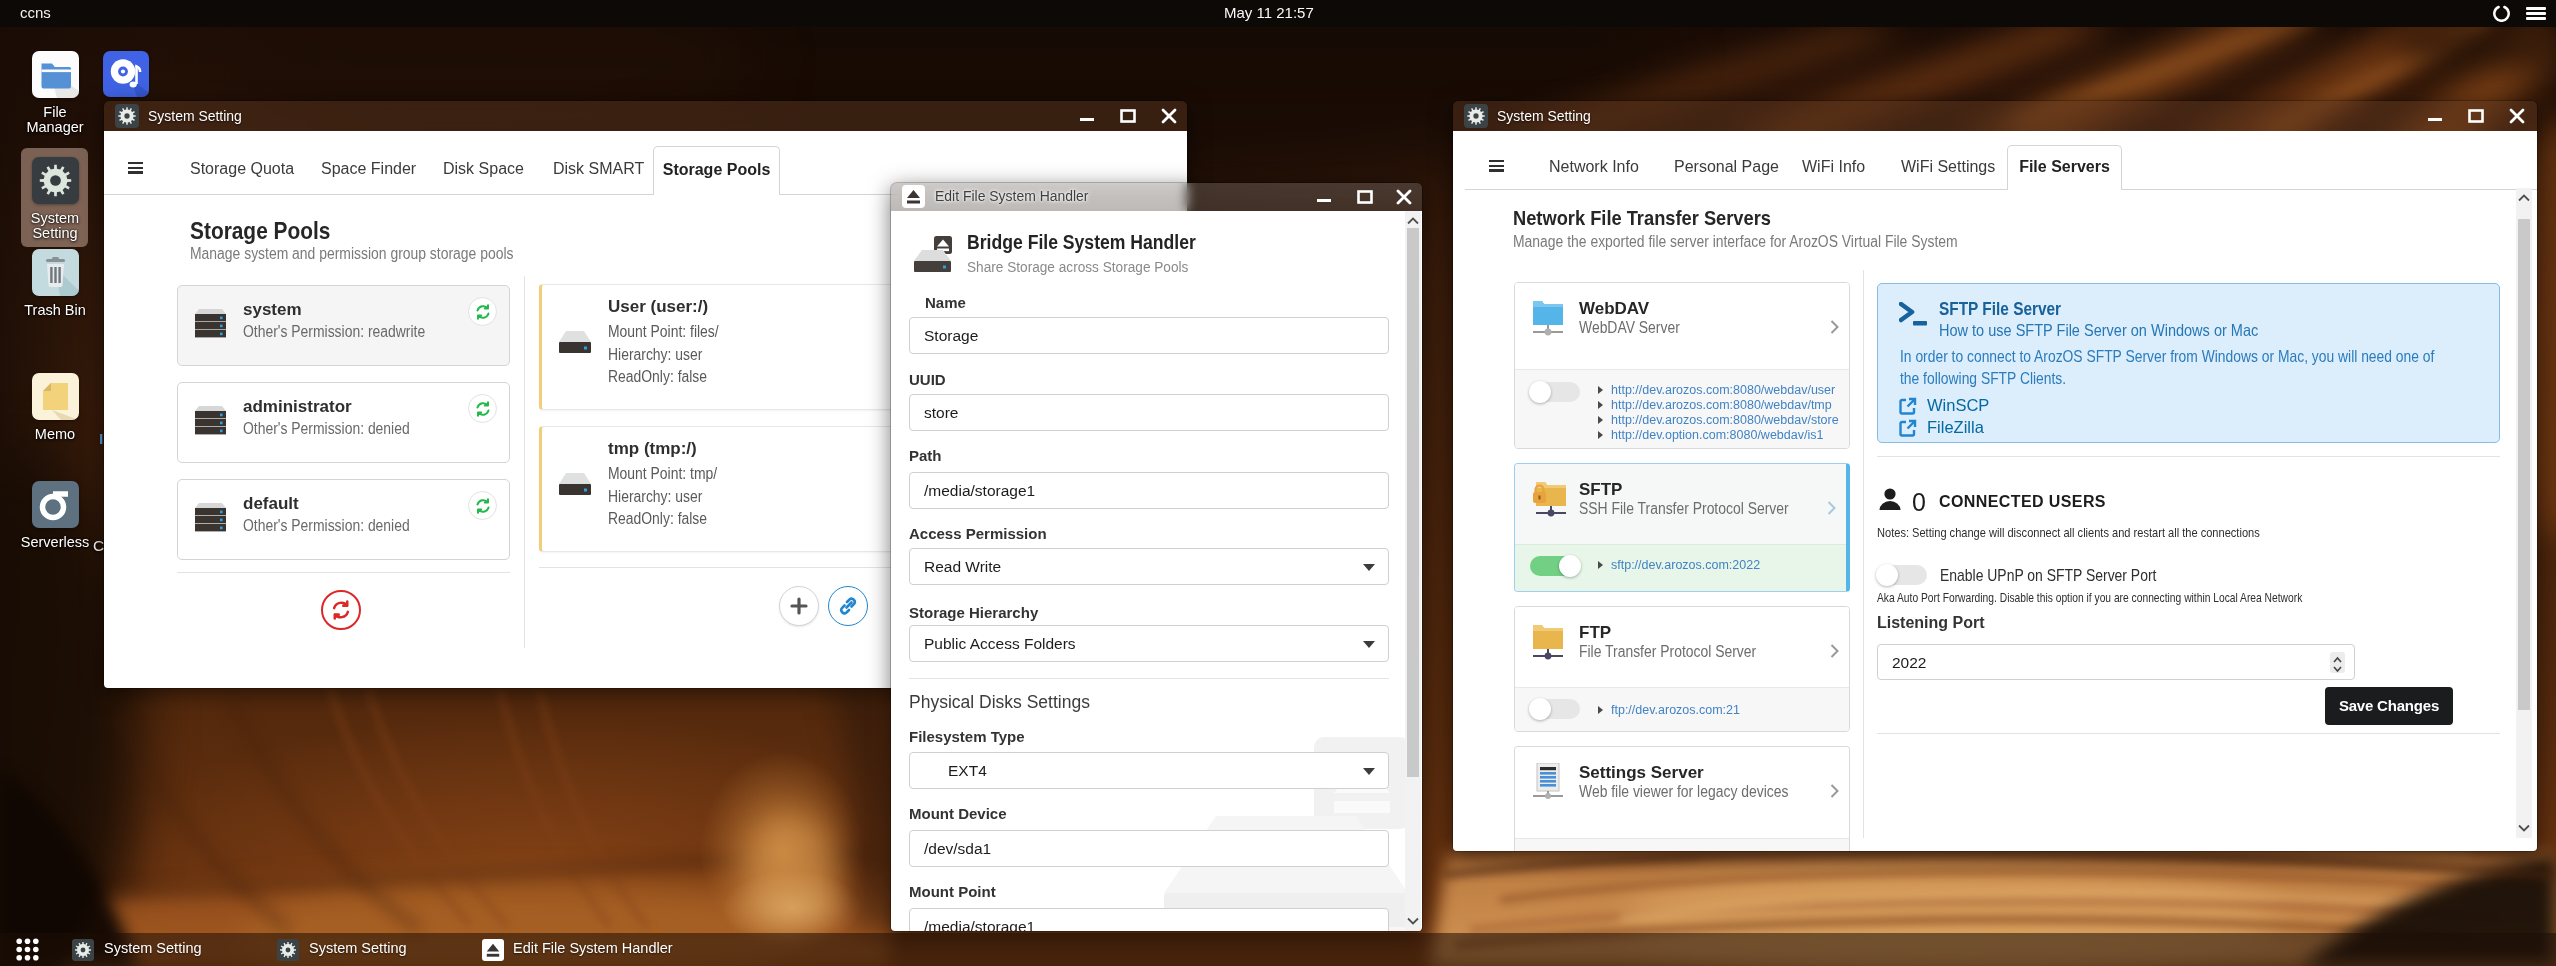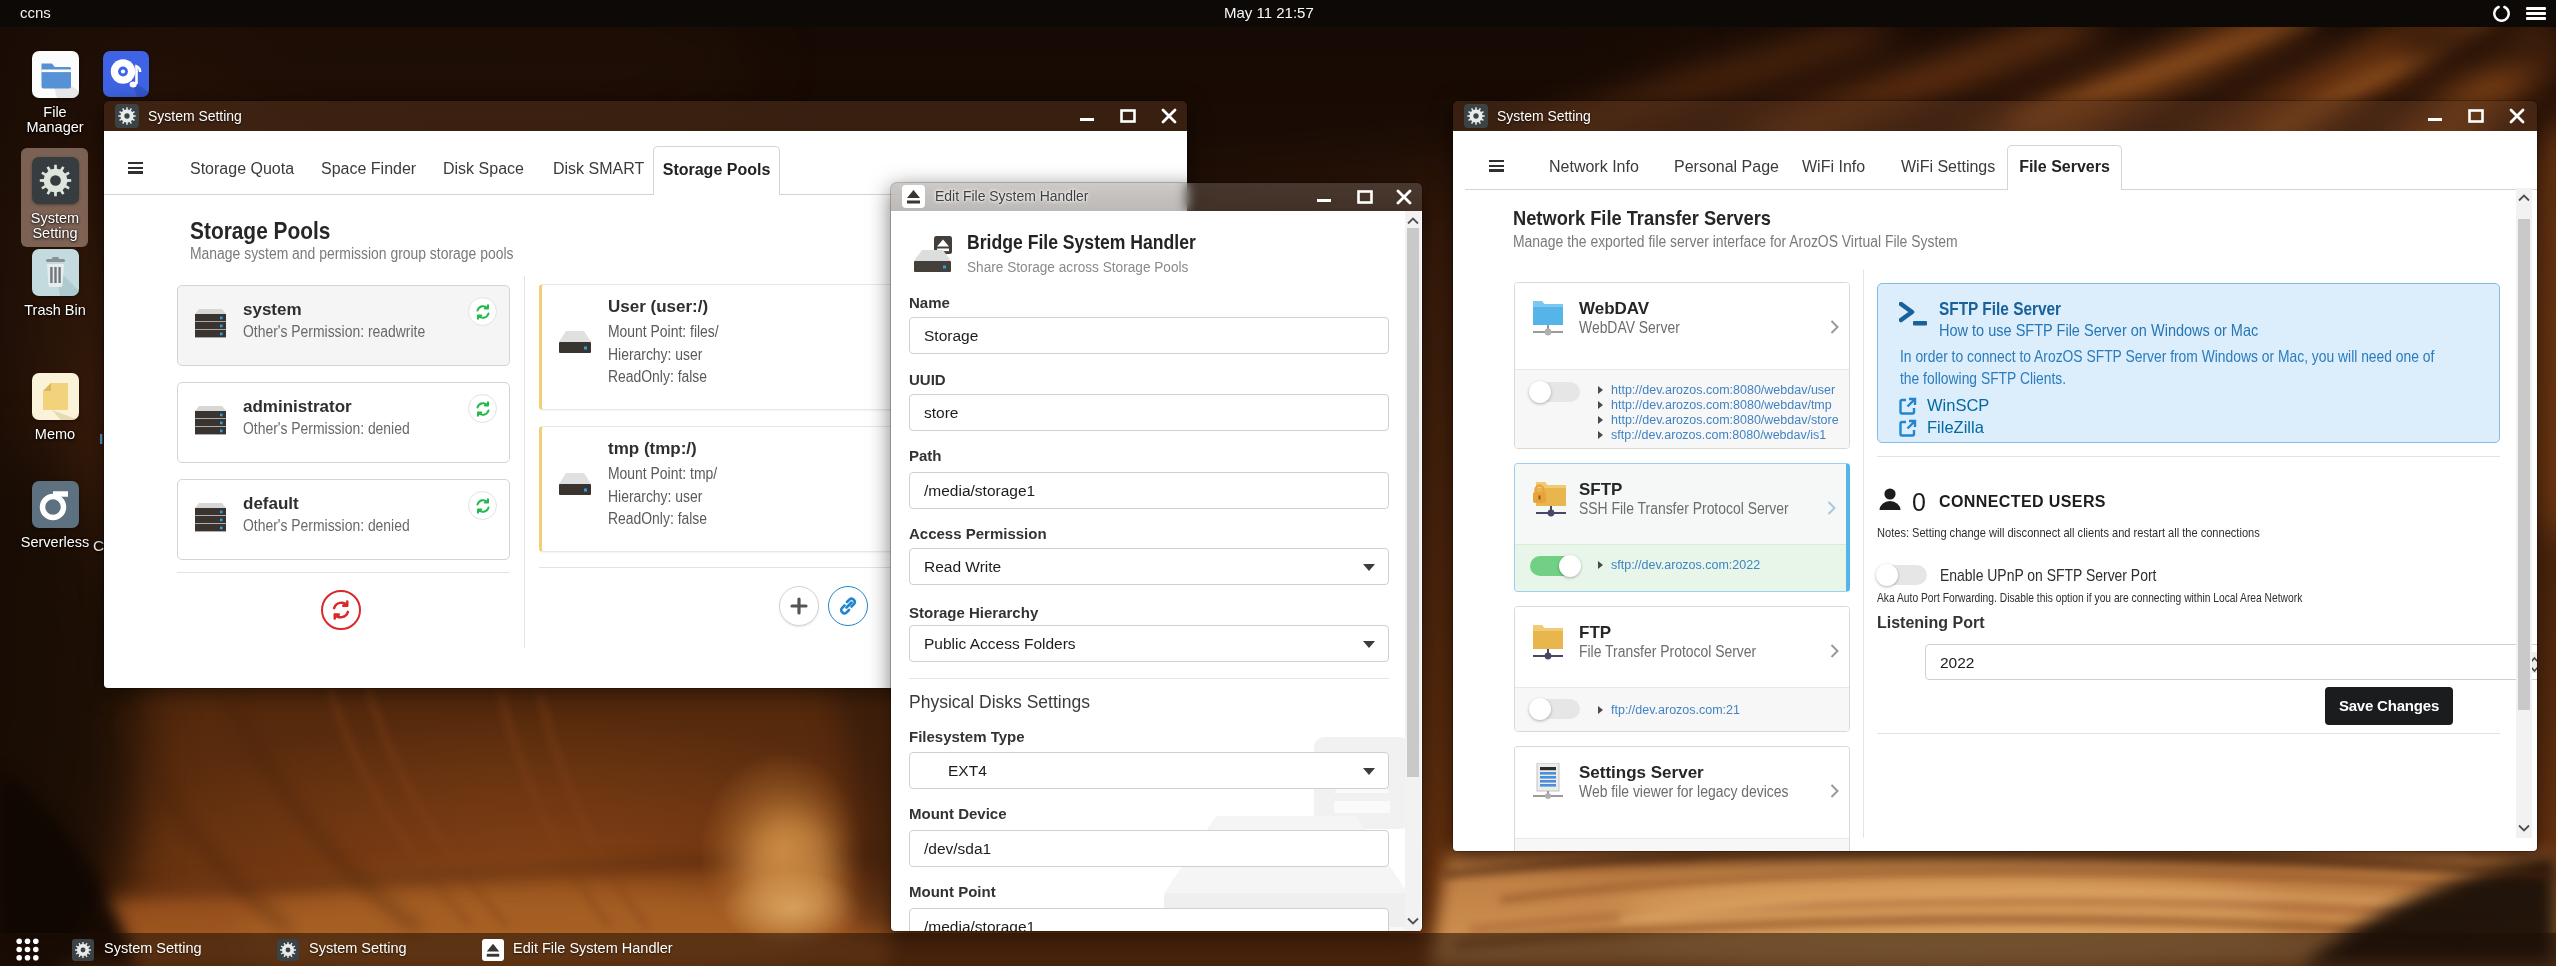--- a/index.html
+++ b/index.html
@@ -512,21 +512,21 @@
         <span class="sdesc">WebDAV Server</span>
         <svg class="chev" width="9" height="14" viewBox="0 0 9 14">
             <path d="M1.5,1 L7.5,7 L1.5,13" fill="none" stroke="#999" stroke-width="2"></path>
           </svg>
         <div class="toggle off" style="left:15px; top:99px;">
             <span class="knob"></span>
           </div>
         <div class="linkrow" style="left:83px; top:100px;"><span class="tri"></span><span>http://dev.arozos.com:8080/webdav/user</span></div>
         <div class="linkrow" style="left:83px; top:115px;"><span class="tri"></span><span>http://dev.arozos.com:8080/webdav/tmp</span></div>
         <div class="linkrow" style="left:83px; top:130px;"><span class="tri"></span><span>http://dev.arozos.com:8080/webdav/store</span></div>
-        <div class="linkrow" style="left:83px; top:145px;"><span class="tri"></span><span>sftp://dev.arozos.com:8080/webdav/is1</span></div>
+        <div class="linkrow" style="left:83px; top:145px;"><span class="tri"></span><span>http://dev.option.com:8080/webdav/is1</span></div>
       </div>
 
       <div class="srv-card" style="left:61px; top:332px; height:129px; border-color:#9ecff2; border-right:4px solid #55b5e8;">
         <div class="head" style="height:82px; background:#f6f7f7;"></div>
         <div class="foot" style="height:47px; background:#e7f6e8; border-top:1px solid #d8ecd9;"></div>
         <svg class="icon" width="33" height="37" viewBox="0 0 33 37">
           <path d="M3,2 h9 l2,3 h19 v21 h-30 Z" fill="#e8b64c"></path>
           <path d="M3,2 h9 l2,3 h19 v3 h-30 Z" fill="#f0ca74"></path>
           <rect x="0" y="12" width="13" height="11" rx="2" fill="#e8a33d"></rect>
           <path d="M2.5,12 v-2.5 a4,4 0 0 1 8,0 V12" fill="none" stroke="#e8a33d" stroke-width="2.2"></path>
@@ -621,21 +621,21 @@
 
       <div class="note-sm" style="left:424px; top:394px;">Notes: Setting change will disconnect all clients and restart all the connections</div>
 
       <div class="toggle off" style="left:424px; top:434px;">
           <span class="knob"></span>
         </div>
       <span style="position:absolute; left:487px; top:435px; font-size:17px; color:#2e2e2e; white-space:nowrap; transform:scaleX(0.82); transform-origin:0 50%;">Enable UPnP on SFTP Server Port</span>
       <div class="note-xs" style="left:424px; top:459px;">Aka Auto Port Forwarding. Disable this option if you are connecting within Local Area Network</div>
 
       <div class="flabel" style="left:424px; top:483px; font-size:16px;">Listening Port</div>
-      <div class="finput" style="left:424px; top:513px; width:627px; height:36px;margin-left:48px;">
+      <div class="finput" style="left:424px; top:513px; width:478px; height:36px;">
         <span>2022</span>
         <span style="position:absolute; right:9px; top:7px; width:15px; height:21px; background:#ececec; border-radius:3px;"><svg width="15" height="21" viewBox="0 0 15 21">
               <path d="M4,8 L7.5,4 L11,8" fill="none" stroke="#444" stroke-width="1.6"></path>
               <path d="M4,13 L7.5,17 L11,13" fill="none" stroke="#444" stroke-width="1.6"></path>
             </svg></span>
       </div>
 
       <div id="save-btn" style="left:872px; top:556px; width:128px; height:38px; line-height:38px;">Save Changes</div>
 
       <div class="hline" style="left:424px; top:602px; width:623px;"></div>
@@ -688,21 +688,21 @@
         <rect x="22" y="0" width="18" height="18" rx="2.5" fill="#453f3c"></rect>
         <path d="M31,3.5 L37,10.5 H25 Z" fill="#fff"></path>
         <rect x="25" y="12.5" width="12" height="2.6" fill="#fff"></rect>
         <path d="M10,14 L31,14 L39,25 L2,25 Z" fill="#dcdedd"></path>
         <rect x="2" y="25" width="37" height="11" rx="1" fill="#453f3c"></rect>
         <rect x="31" y="29.5" width="3" height="3" fill="#2e9fe0"></rect>
       </svg>
       <div style="position:absolute; left:76px; top:20px; font-size:20px; font-weight:bold; color:#242424; white-space:nowrap; transform:scaleX(0.88); transform-origin:0 50%;">Bridge File System Handler</div>
       <div style="position:absolute; left:76px; top:47px; font-size:15.5px; color:#8a8a8a; white-space:nowrap; transform:scaleX(0.88); transform-origin:0 50%;">Share Storage across Storage Pools</div>
 
-      <div class="flabel" style="left:18px; top:83px;text-align:center;">Name</div>
+      <div class="flabel" style="left:34px; top:83px;text-align:center;">Name</div>
       <div class="finput" style="left:18px; top:106px;"><span>Storage</span></div>
 
       <div class="flabel" style="left:18px; top:160px;">UUID</div>
       <div class="finput" style="left:18px; top:183px;"><span>store</span></div>
 
       <div class="flabel" style="left:18px; top:236px;">Path</div>
       <div class="finput" style="left:18px; top:261px;"><span>/media/storage1</span></div>
 
       <div class="flabel" style="left:18px; top:314px;">Access Permission</div>
       <div class="finput" style="left:18px; top:337px;"><span>Read Write</span><span class="caret"></span></div>

